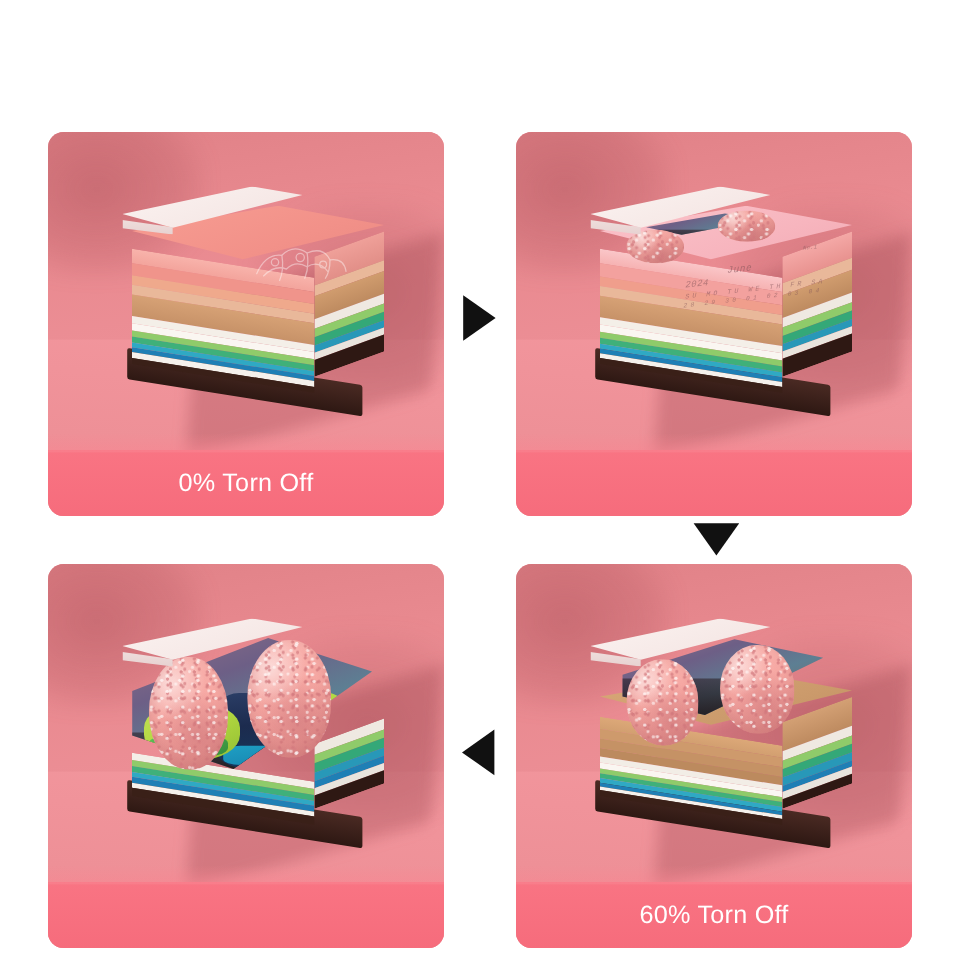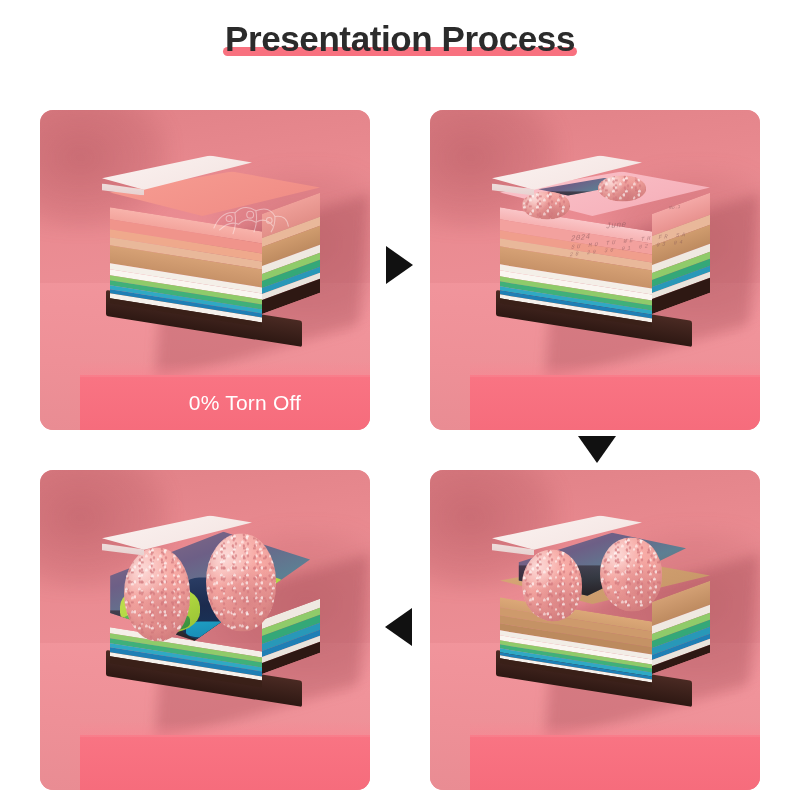--- a/index.html
+++ b/index.html
@@ -204,21 +204,20 @@
   .cal-dow  { position:absolute; left:2px;  top:31px; font-size:5.6px; letter-spacing:2.6px; }
   .cal-nums { position:absolute; left:2px;  top:39px; font-size:5.2px; letter-spacing:2.8px; }
 
   
   .caption {
     position:absolute; left:0; bottom:0; width:100%; height:55px;
     background:linear-gradient(180deg,#F97483 0%,#F66C7C 100%);
     display:flex; align-items:center; justify-content:center;
     color:#ffffff; font-size:21px; letter-spacing:0.2px;
     font-family:"Liberation Sans", sans-serif;
-    margin-left:40px;
   }
   .caption-glow {
     position:absolute; left:0; top:-14px; width:100%; height:16px;
     background:linear-gradient(180deg,rgba(249,134,146,0.0) 0%, rgba(249,134,146,0.55) 100%);
   }
 
   
   .arrow { position:absolute; width:0; height:0; }
   .arrow-right {
     left:386px; top:246px;
@@ -233,24 +232,20 @@
   .arrow-left {
     left:385px; top:608px;
     border-top:19px solid transparent; border-bottom:19px solid transparent;
     border-right:27px solid #111111;
   }
 </style>
 </head>
 <body>
 
 <div class="header">
-  <div class="title-wrap">
-    <div class="title-underline"></div>
-    <div class="title">Presentation Process</div>
-  </div>
 </div>
 
 <div class="grid">
 
   <div class="panel">
     <div class="bg-wall"></div>
     <div class="bg-floor"></div>
     <div class="bg-shadow-a"></div>
     <div class="bg-shadow-b"></div>
     <div class="cast-shadow"></div>
@@ -490,20 +485,21 @@
       <div class="tree" style="left:130px;top:24px;width:62px;height:74px;"></div>
 
       <div class="lid">
         <div class="lid-top"></div>
         <div class="lid-edge"></div>
       </div>
     </div>
 
     <div class="caption">
       <div class="caption-glow"></div>
+      <span>60% Torn Off</span>
     </div>
   </div>
 
 </div>
 
 <div class="arrow arrow-right"></div>
 <div class="arrow arrow-down"></div>
 <div class="arrow arrow-left"></div>
 
 </body></html>

